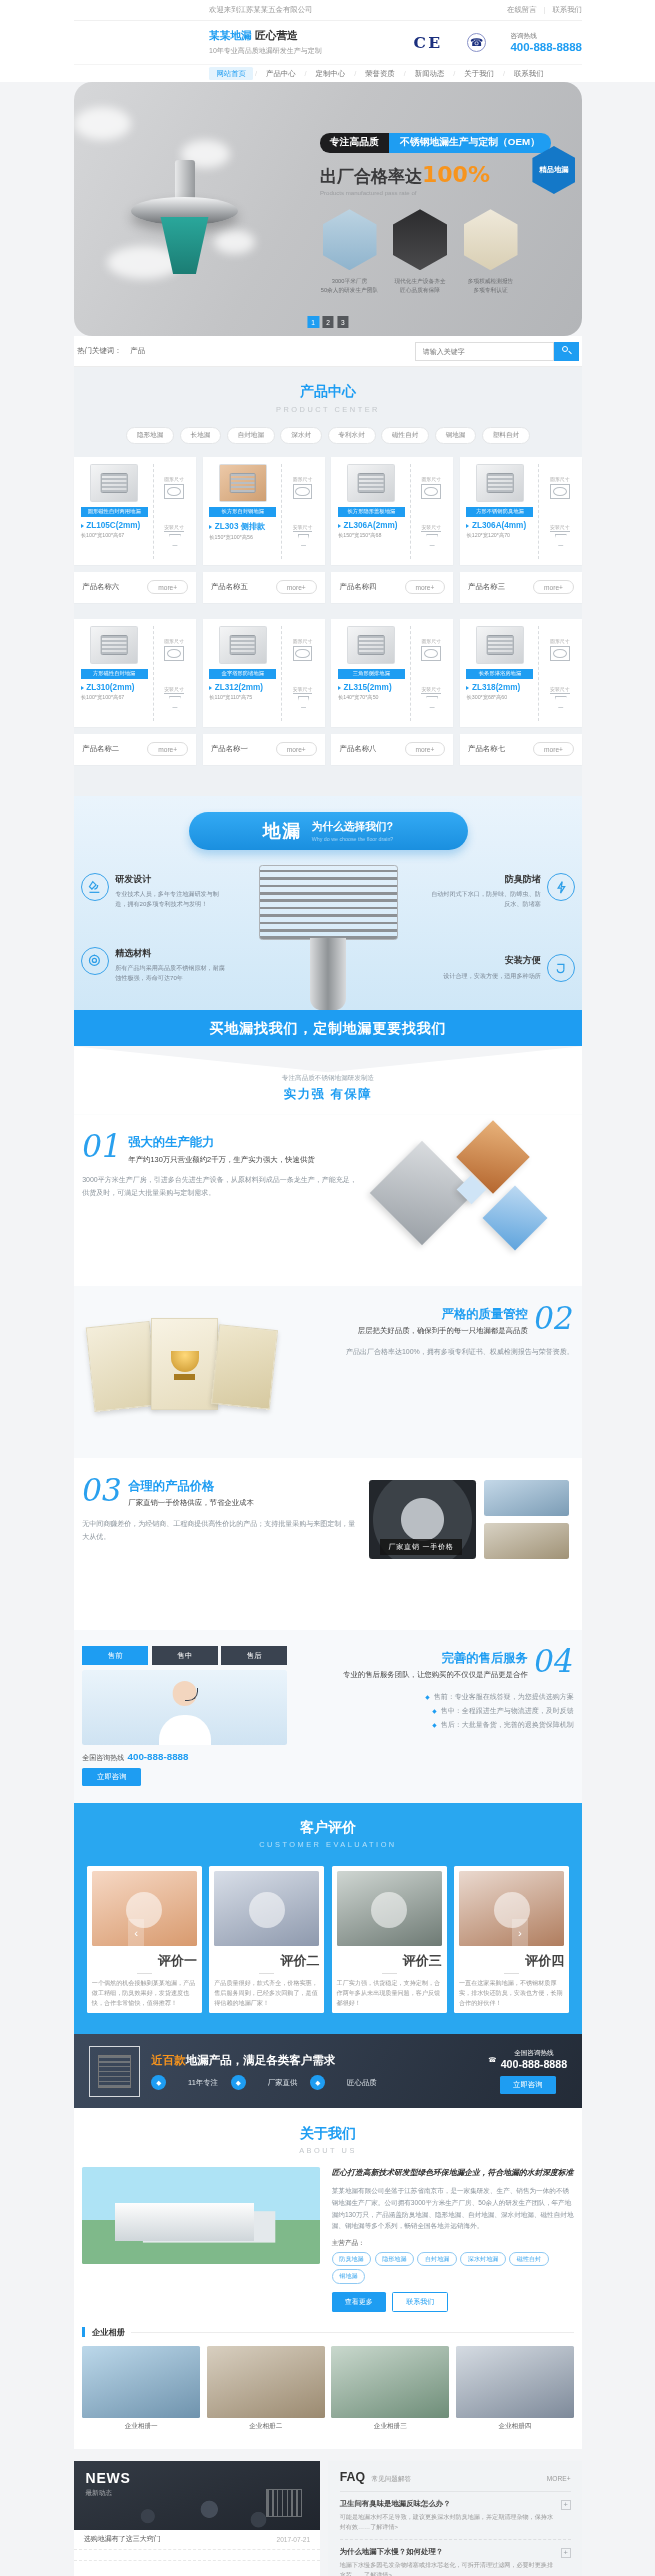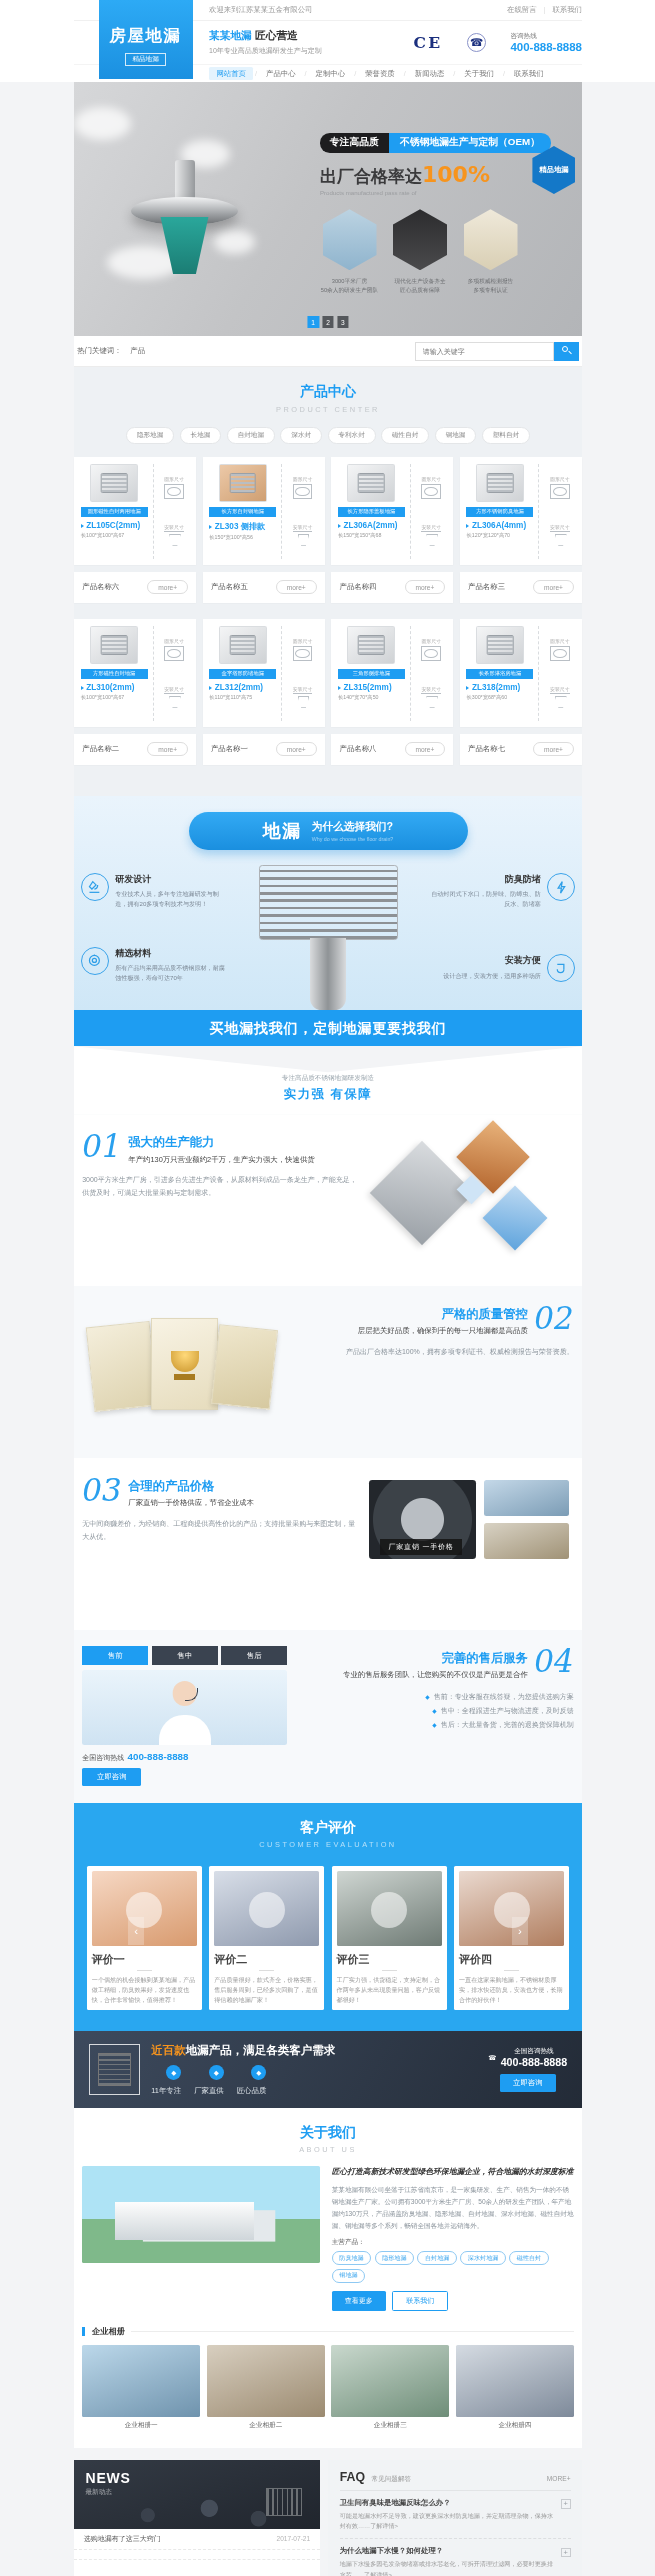--- a/index.html
+++ b/index.html
@@ -24,21 +24,21 @@
   .ce { font-size:15.6px; font-weight:bold; color:#1b2f7e; letter-spacing:2.5px; font-family:"DejaVu Serif", serif;}
   .phone-ic { width:19.7px; height:19.7px; border:0.8px solid #8a93c9; border-radius:50%; color:#1b2f7e; font-size:10.7px; display:flex; align-items:center; justify-content:center;}
   .hotline-lbl { font-size:6.6px; color:#777; }
   .hotline-num { font-size:11.5px; font-weight:bold; color:#1e9df2; }
   .navbar { height:18px; display:flex; align-items:center; gap:1.6px; padding-left:135px; font-size:7.4px; color:#777; border-top:0.8px solid #f4f4f4;}
   .navbar .nav-item { padding:1.6px 7.4px; cursor:pointer; border-radius:1.6px; }
   .navbar .nav-item.active { background:#e4f3fd; color:#1e9df2; }
   .navbar .nav-sep { color:#ddd; }
 
   
-  .hero { height:254px; background:linear-gradient(120deg,#d6d7d9 0%,#c3c4c6 45%,#b3b5b8 100%); position:relative; overflow:hidden;}
+  .hero { height:254px; background:linear-gradient(120deg,#d6d7d9 0%,#c3c4c6 45%,#b3b5b8 100%); position:relative; overflow:hidden;border-radius:18px;}
   .splash { position:absolute; left:-16.4px; top:-8.2px; width:262px; height:262px; }
   .splash .blob { position:absolute; background:rgba(255,255,255,.75); filter:blur(4.9px); border-radius:50%; }
   .faucet-disc { position:absolute; left:57px; top:115px; width:107px; height:28px; border-radius:50%;
     background:linear-gradient(180deg,#f2f3f4,#9fa2a5 60%,#6c6f72); box-shadow:0 6.6px 11.5px rgba(0,0,0,.25);}
   .faucet-cone { position:absolute; left:82px; top:135px; width:57px; height:57px;
     background:linear-gradient(180deg,#2aa79b,#1b7d74); clip-path:polygon(8% 0,92% 0,70% 100%,30% 100%); }
   .faucet-stem { position:absolute; left:101px; top:78px; width:19.7px; height:41px; background:linear-gradient(90deg,#e8e9ea,#96999c); border-radius:3.3px;}
   .hero-right { position:absolute; left:246px; top:51px; width:254px; }
   .hero-pills { display:flex; }
   .pill-dark { background:#1d1d1f; color:#fff; font-size:9.8px; font-weight:bold; padding:3.3px 9.8px; border-radius:9.8px 0 0 9.8px;}
@@ -167,37 +167,37 @@
   .reviews .sec-title { color:#fff; }
   .reviews .sec-sub { color:rgba(255,255,255,.65); }
   .rev-row { display:flex; justify-content:center; gap:7.4px; margin-top:8.2px; }
   .rev-card { width:115px; background:#fff; padding:4.9px; border-radius:1.6px; }
   .rev-img { height:75px; border-radius:1.6px; position:relative; overflow:hidden;}
   .rev-img::after{ content:""; position:absolute; left:50%; top:21px; transform:translateX(-50%); width:36px; height:36px; border-radius:50%; background:rgba(255,255,255,.55);}
   .ri1 { background:linear-gradient(160deg,#f6d8c4,#d89a6e); }
   .ri2 { background:linear-gradient(160deg,#d8dee8,#8e99ad); }
   .ri3 { background:linear-gradient(160deg,#cfd6d2,#6e7a74); }
   .ri4 { background:linear-gradient(160deg,#ead9cf,#b07d5e); }
-  .rev-name { font-size:11px; font-weight:bold; color:#444; text-align:left; margin:6.6px 0 3.3px; }
+  .rev-name { font-size:13px; font-weight:bold; color:#444; text-align:right; margin:6.6px 0 3.3px; }
   .rev-name::after { content:""; display:block; width:14.8px; height:0.8px; background:#ddd; margin:3.3px auto 0;}
   .rev-text { font-size:6.1px; color:#999; line-height:1.7; }
   .rev-arrow { position:absolute; top:50%; width:16.4px; height:28px; background:rgba(255,255,255,.25); color:#fff; font-size:11.5px;
      display:flex; align-items:center; justify-content:center; cursor:pointer; }
   .rev-arrow.l { left:54px; } .rev-arrow.r { right:54px; }
 
   
   .cta { background:linear-gradient(120deg,#3d4a5d,#232b37); padding:11.5px 14.8px; display:flex; align-items:center; gap:11.5px; }
   .cta-imgbox { width:51px; height:51px; border:1.6px solid rgba(255,255,255,.8); display:flex; align-items:center; justify-content:center;}
   .cta-imgbox .mini-drain { width:33px; height:33px; background:linear-gradient(145deg,#e8e9ea,#9ea2a6); border:0.8px solid #777;
      background-image:repeating-linear-gradient(0deg,#70757a 0 1.6px,transparent 1.6px 4.9px);}
   .cta-mid { flex:1; }
   .cta-title { color:#fff; font-size:11.5px; font-weight:bold; }
   .cta-title .hl { color:#f7941d; }
   .cta-badges { display:flex; gap:13px; margin-top:7.4px; }
-  .cta-badge { display:flex; align-items:flex-end; gap:6px; color:#dfe5ea; font-size:7.4px;flex-direction:column; }
+  .cta-badge { display:flex; align-items:center; gap:22px; color:#dfe5ea; font-size:7.4px; }
   .cta-badge .cir { width:14.8px; height:14.8px; border-radius:50%; background:#1e9df2; color:#fff; font-size:6.6px; display:flex; align-items:center; justify-content:center;}
   .cta-right { text-align:center; }
   .cta-phone { color:#fff; font-size:6.6px; display:flex; align-items:center; gap:4.1px; justify-content:center;}
   .cta-phone .num { font-size:10.7px; font-weight:bold; }
   .cta-btn { margin-top:5.7px; background:#1e9df2; border:0; color:#fff; font-size:7.4px; padding:4.1px 13px; border-radius:1.6px; cursor:pointer;}
 
   
   .about { background:#fff; padding-bottom:18px; }
   .about-row { display:flex; gap:11.5px; padding:3.3px 8.2px 0; }
   .about-img { flex:0 0 238px; height:97px; background:linear-gradient(180deg,#aee3f5 0 55%,#7fb98a 55% 100%); position:relative; border-radius:1.6px; overflow:hidden;}
@@ -249,24 +249,20 @@
   .faq-a { font-size:6.1px; color:#999; line-height:1.7; margin-top:3.3px; padding-right:16.4px;}
   .faq-plus { position:absolute; right:0; top:8.2px; width:9.8px; height:9.8px; border:0.8px solid #c9ccd0; color:#9aa0a6; font-size:7.4px; line-height:8.2px; text-align:center; cursor:pointer;}
 </style>
 </head>
 <body>
 
 <div class="page">
 
   <div class="head-wrap">
     <div class="container">
-      <div class="logo-box">
-        <div class="logo-title">房屋地漏</div>
-        <div class="logo-badge">精品地漏</div>
-      </div>
       <div class="topbar">
         <span>欢迎来到江苏某某五金有限公司</span>
         <span class="topbar-links">
           <span>在线留言</span>
           <span class="sep">|</span>
           <span>联系我们</span>
         </span>
       </div>
       <div class="head-main">
         <div>

